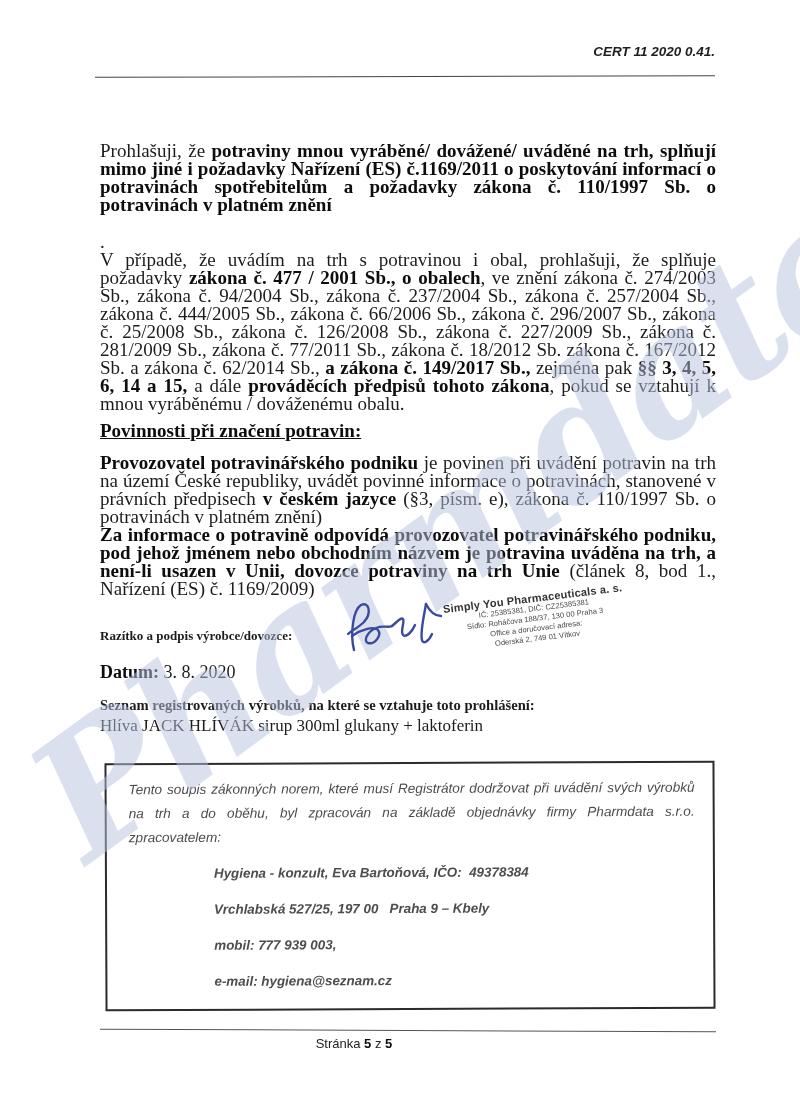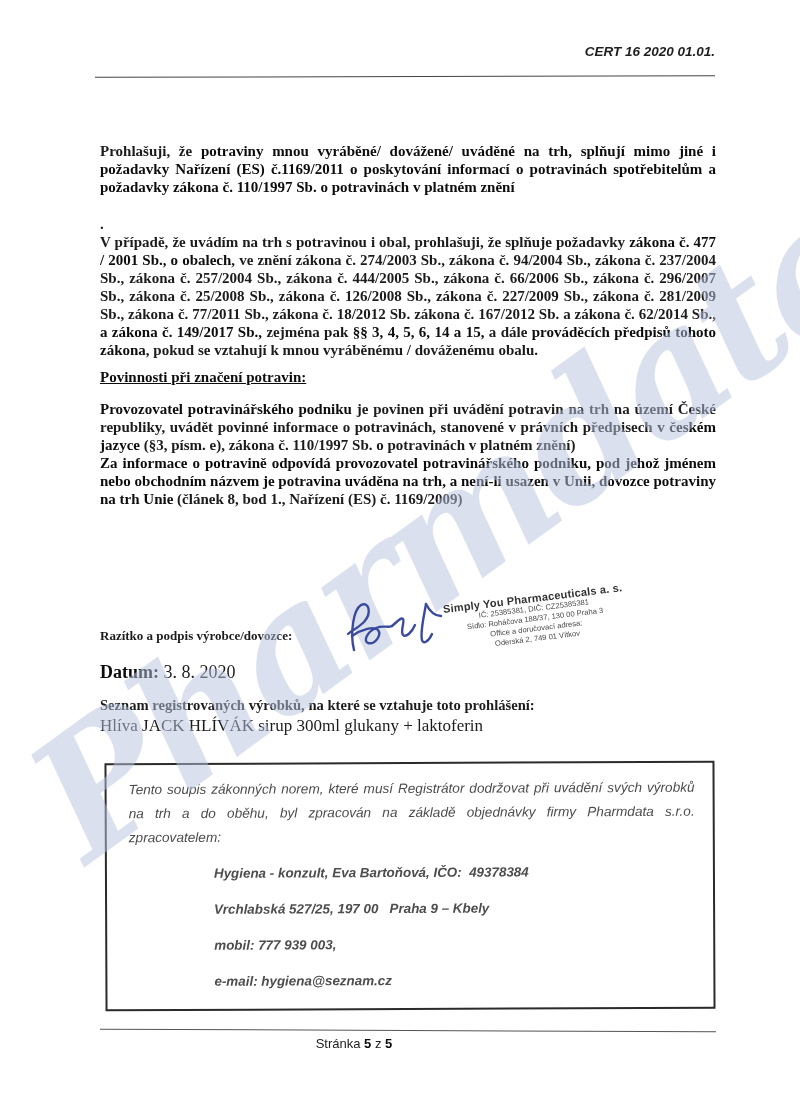--- a/index.html
+++ b/index.html
@@ -23,21 +23,21 @@
     font-family:"Liberation Sans", sans-serif; font-style:italic; font-weight:bold;
     font-size:13.5px; color:#1e1e1e; z-index:2;
   }
   .top-rule {
     position:absolute; left:95px; top:76px; width:620px; height:0;
     border-top:1.6px solid #444; transform:rotate(-0.15deg); z-index:2;
   }
   
   .content {
     position:absolute; left:100px; top:142px; width:616px; z-index:2;
-    font-size:15px; line-height:18px;font-weight:bold;
+    font-size:19px; line-height:18px;
   }
   .content p { margin:0; }
   .just { text-align:justify; }
   .mb19 { margin-bottom:19px !important; }
   .mb10 { margin-bottom:10px !important; }
   .mb9  { margin-bottom:9px !important; }
   .mb14 { margin-bottom:14px !important; }
   b { color:#0d0d0d; }
   .heading b { text-decoration:underline; }
   
@@ -69,21 +69,21 @@
     font-family:"Liberation Sans", sans-serif; font-size:13px; color:#222; z-index:2;
   }
 </style>
 </head>
 <body>
 
 <div class="page">
 
   <div class="watermark" style="color: rgb(185, 195, 224);">Pharmdata</div>
 
-  <div class="header-code">CERT 16 2020 01.01.</div>
+  <div class="header-code">CERT 11 2020 0.41.</div>
   <div class="top-rule"></div>
 
   <div class="content">
     <p class="just mb19"><span>Prohlašuji, že </span><b>potraviny mnou vyráběné/ dovážené/ uváděné na trh, splňují mimo jiné i požadavky Nařízení (ES) č.1169/2011 o poskytování informací o potravinách spotřebitelům a požadavky zákona č. 110/1997 Sb. o potravinách v platném znění</b></p>
 
     <p>.</p>
 
     <p class="just mb9"><span>V případě, že uvádím na trh s potravinou i obal, prohlašuji, že splňuje požadavky </span><b>zákona č. 477 / 2001 Sb., o obalech</b><span>, ve znění zákona č. 274/2003 Sb., zákona č. 94/2004 Sb., zákona č. 237/2004 Sb., zákona č. 257/2004 Sb., zákona č. 444/2005 Sb., zákona č. 66/2006 Sb., zákona č. 296/2007 Sb., zákona č. 25/2008 Sb., zákona č. 126/2008 Sb., zákona č. 227/2009 Sb., zákona č. 281/2009 Sb., zákona č. 77/2011 Sb., zákona č. 18/2012 Sb. zákona č. 167/2012 Sb. a zákona č. 62/2014 Sb., </span><b>a zákona č. 149/2017 Sb.,</b><span> zejména pak </span><b>§§ 3, 4, 5, 6, 14 a 15,</b><span> a dále </span><b>prováděcích předpisů tohoto zákona</b><span>, pokud se vztahují k mnou vyráběnému / dováženému obalu.</span></p>
 
     <p class="heading mb14"><b>Povinnosti při značení potravin:</b></p>

